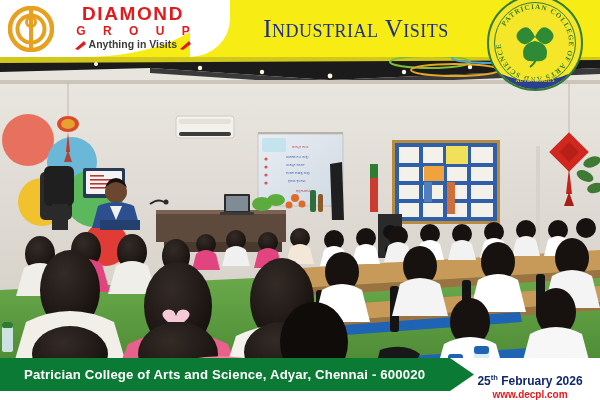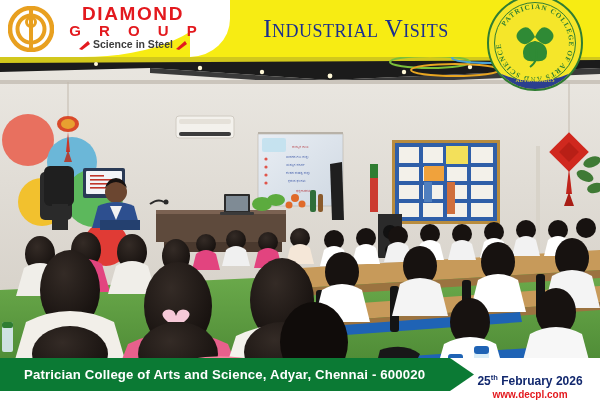--- a/index.html
+++ b/index.html
@@ -21,21 +21,21 @@
   }
 
   .logo-wrap{position:absolute;left:6px;top:3px;width:200px;height:52px;}
   .logo-mark{position:absolute;left:2px;top:3px;width:46px;height:46px;}
   .logo-txt{position:absolute;left:52px;top:1px;width:150px;}
   .logo-diamond{
     font-family:"Liberation Sans",sans-serif;font-weight:bold;font-size:19px;color:#e3191e;
     letter-spacing:1.6px;line-height:20px;text-align:center;
   }
   .logo-group{
-    font-family:"Liberation Sans",sans-serif;font-weight:bold;font-size:15px;color:#e3191e;
+    font-family:"Liberation Sans",sans-serif;font-weight:bold;font-size:12px;color:#e3191e;
     letter-spacing:7px;line-height:14px;text-align:center;text-indent:7px;
   }
   .logo-tag{
     font-family:"Liberation Sans",sans-serif;font-weight:bold;font-size:10.5px;color:#3c3c3c;
     line-height:13px;text-align:center;white-space:nowrap;
   }
   .flag{display:inline-block;width:11px;height:8px;vertical-align:-1px;position:relative;}
   .flag svg{position:absolute;left:0;top:0;}
 
   .title{
@@ -406,21 +406,21 @@
       </div>
       <div class="logo-txt">
         <div class="logo-diamond">DIAMOND</div>
         <div class="logo-group">G R O U P</div>
         <div class="logo-tag">
           <span class="flag">
             <svg width="11" height="9" viewBox="0 0 11 9">
                 <path d="M0 8 L9 0 L11 3 L3 9 Z" fill="#e3191e"></path>
               </svg>
           </span>
-          <span>Science in Steel</span>
+          <span>Anything in Visits</span>
           <span class="flag">
             <svg width="11" height="9" viewBox="0 0 11 9">
                 <path d="M0 8 L9 0 L11 3 L3 9 Z" fill="#e3191e"></path>
               </svg>
           </span>
         </div>
       </div>
     </div>
 
     <div class="title">Industrial Visits</div>

